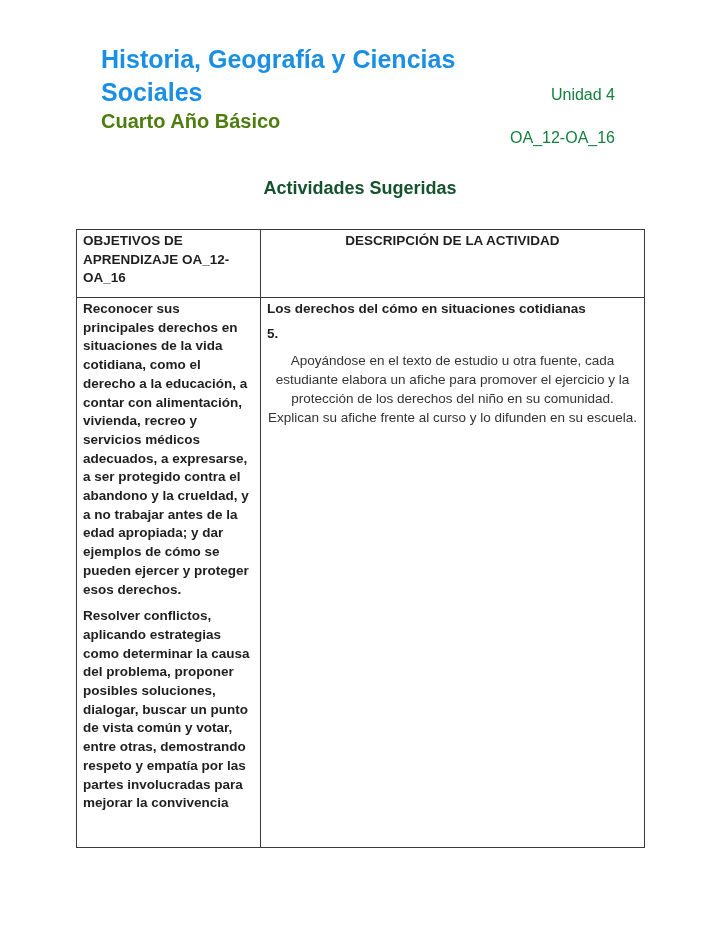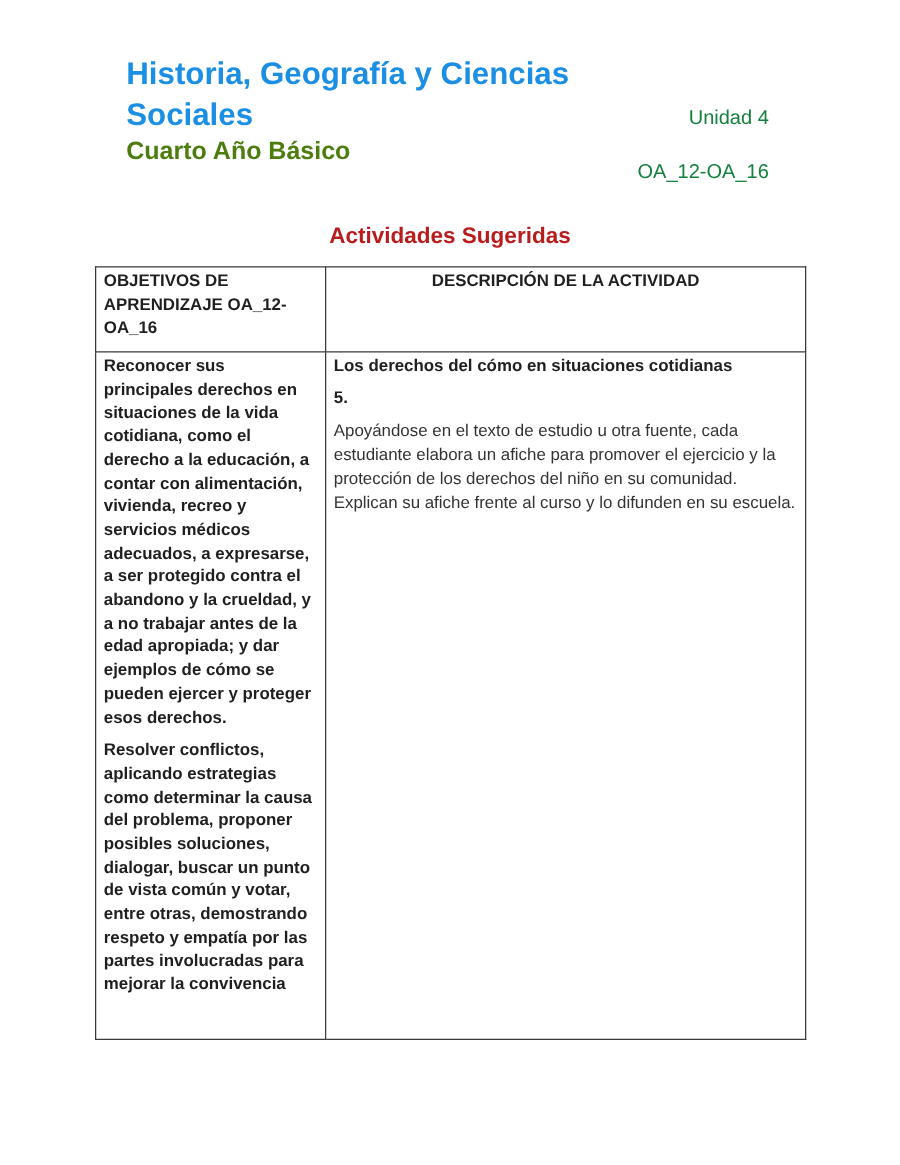--- a/index.html
+++ b/index.html
@@ -47,49 +47,49 @@
       line-height: 24px;
       white-space: nowrap;
     }
     #section-title {
       position: absolute;
       left: 0;
       width: 720px;
       top: 177px;
       text-align: center;
       font-weight: bold;
-      color: #b91c1c;
+      color: #14532d;
       font-size: 18px;
       line-height: 22px;
     }
     table.activities {
       position: absolute;
       left: 76px;
-      top: 213px;
+      top: 229px;
       width: 568px;
       border-collapse: collapse;
       table-layout: fixed;
     }
     table.activities td, table.activities th {
       border: 1.5px solid #3a3a3a;
       vertical-align: top;
       padding: 2px 6px 4px 6px;
       color: #1f1f1f;
       font-size: 13.5px;
       line-height: 18.7px;
     }
     col.c1 { width: 184px; }
     col.c2 { width: 384px; }
     th { text-align: left; font-weight: bold; }
     .hdr-row { height: 68px; }
     th.hdr-desc { text-align: center; }
     .obj-text { font-weight: bold; margin: 0 0 8px 0; }
     .act-title { font-weight: bold; margin: 0 0 6px 0; }
     .act-num { font-weight: bold; margin: 0 0 9px 0; }
-    .act-body { font-weight: normal; margin: 0; color: #333333; }
+    .act-body { font-weight: normal; margin: 0; color: #333333; text-align: center; }
     .body-row { height: 550px; }
   </style>
 </head>
 <body>
 
 <div id="title1" class="title-line">Historia, Geografía y Ciencias</div>
 <div id="title2" class="title-line">Sociales</div>
 <div id="unit" class="right-label">Unidad 4</div>
 <div id="grade">Cuarto Año Básico</div>
 <div id="oa-range" class="right-label">OA_12-OA_16</div>

